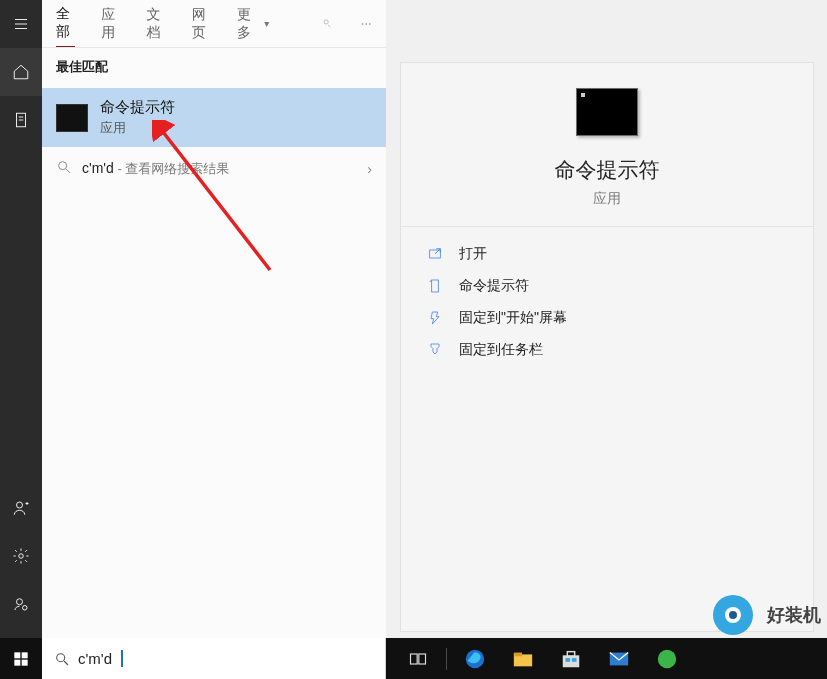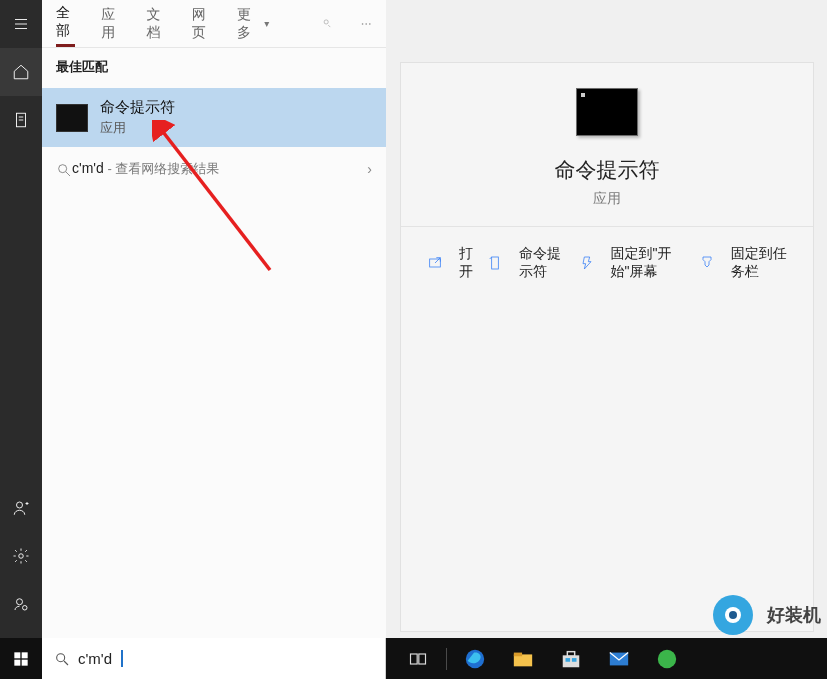--- a/index.html
+++ b/index.html
@@ -14,59 +14,59 @@
 .rail-icon { width: 42px; height: 48px; display: flex; align-items: center; justify-content: center; color: #fff; cursor: pointer; }
 .rail-icon svg { width: 18px; height: 18px; fill: none; stroke: #fff; stroke-width: 1.2; }
 .rail-icon.home { background: rgba(255,255,255,0.07); }
 
 .search-panel {
   position: absolute; left: 42px; top: 0; width: 344px; height: 638px;
   background: #fbfbfb; display: flex; flex-direction: column;
 }
 .tabs { height: 48px; display: flex; align-items: center; padding: 0 14px; gap: 26px; border-bottom: 1px solid #e6e6e6; }
 .tab { font-size: 14px; color: #666; height: 100%; display:flex; align-items:center; cursor:pointer; position:relative; }
-.tab.active { color: #111; border-bottom: 3px solid #7f1d1d; font-weight: 500; }
+.tab.active { color: #111; border-bottom: 1px solid #7f1d1d; font-weight: 500; }
 .tabs .more-chevron { font-size: 10px; color: #777; margin-left: -18px; }
 .tabs .spacer { flex:1; }
 .tabs .top-icon { width:18px; height:18px; color:#888; cursor:pointer; }
 
 .section-header { font-size: 13px; font-weight: 600; color: #222; padding: 10px 14px 12px; }
 .result-item {
   display:flex; align-items:center; gap:12px; padding:10px 14px; cursor:pointer;
 }
 .result-item.selected { background: #bcd7ef; }
 .result-item .thumb { width:32px; height:28px; background:#111; border:1px solid #333; }
 .result-item .text .title { font-size:15px; color:#111; }
 .result-item .text .subtitle { font-size:13px; color:#5a5a5a; margin-top:2px; }
 
 .web-row {
   display:flex; align-items:center; gap:10px; padding:12px 14px; cursor:pointer;
   justify-content: space-between;
 }
-.web-row .left { display:flex; align-items:flex-end; }
+.web-row .left { display:flex; align-items:flex-start; gap:10px; }
 .web-row .left svg { width:16px; height:16px; stroke:#555; fill:none; }
 .web-row .query { font-size:14px; color:#222; }
 .web-row .hint { font-size:13px; color:#7a7a7a; }
 .web-row .chev { font-size:14px; color:#888; }
 
 .arrow-annotation {
   position:absolute; left:110px; top:120px; pointer-events:none;
 }
 
 .detail-panel {
   position:absolute; left:400px; top:62px; width:414px; height:570px;
   background:#f5f5f5; border:1px solid #e1e1e1;
 }
 .detail-header { display:flex; flex-direction:column; align-items:center; padding:25px 0 18px; border-bottom:1px solid #e3e3e3; }
 .detail-header .app-thumb { width:62px; height:48px; background:#000; border:1px solid #6b6b6b; box-shadow:2px 2px 3px rgba(0,0,0,0.25); margin-bottom:20px; position:relative; }
 .detail-header .app-thumb::after{content:"";position:absolute;left:4px;top:4px;width:4px;height:4px;background:#ccc;}
 .detail-header .app-title { font-size:21px; color:#222; }
 .detail-header .app-type { font-size:14px; color:#7a7a7a; margin-top:6px; }
 
-.action-list { padding:18px 26px; display:flex; flex-direction:row; gap:14px; }
+.action-list { padding:18px 26px; display:flex; flex-direction:column; gap:14px; }
 .action { display:flex; align-items:center; gap:16px; cursor:pointer; font-size:14px; color:#222; }
 .action .aicon { width:16px; height:16px; color:#3b82f6; display:flex; align-items:center; justify-content:center; }
 .action .aicon svg { width:16px; height:16px; fill:none; stroke:#3b82f6; stroke-width:1.2; }
 
 .taskbar {
   position:absolute; left:0; bottom:0; width:827px; height:41px; background:#101010;
   display:flex; align-items:center;
 }
 .tb-start { width:42px; height:41px; display:flex; align-items:center; justify-content:center; cursor:pointer; }
 .tb-start svg { width:16px; height:16px; fill:#fff; }

